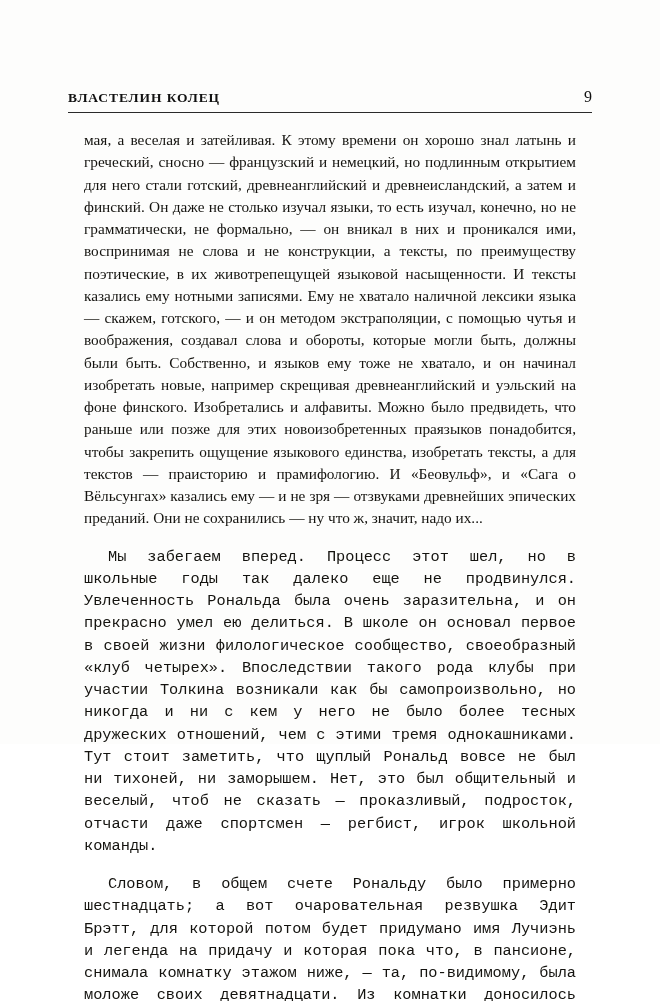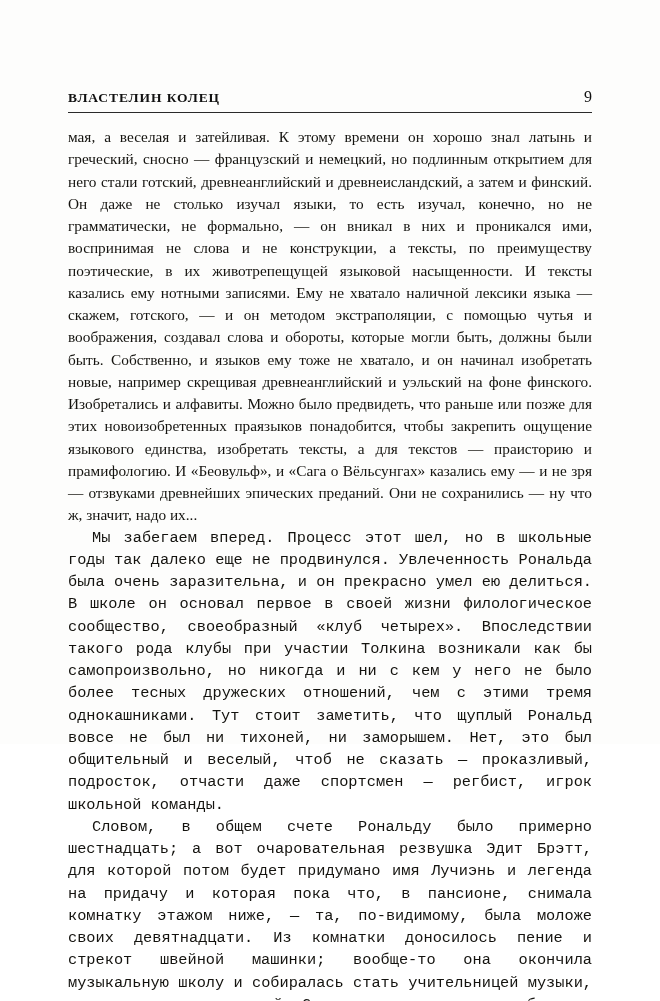--- a/index.html
+++ b/index.html
@@ -40,21 +40,21 @@
     font-family: "Liberation Serif", serif;
     font-size: 16px;
     color: #111;
   }
   .head-rule {
     border: 0;
     border-top: 1px solid #2a2a2a;
     margin: 4px 0 13px 0;
   }
   .body-text p {
-    margin: 0;
+    margin: 16px;
     font-size: 15.3px;
     line-height: 1.455;
     text-align: justify;
     text-justify: inter-word;
     text-indent: 24px;
     hyphens: manual;
     color: #14130f;
   }
   .body-text p.first {
     text-indent: 0;

